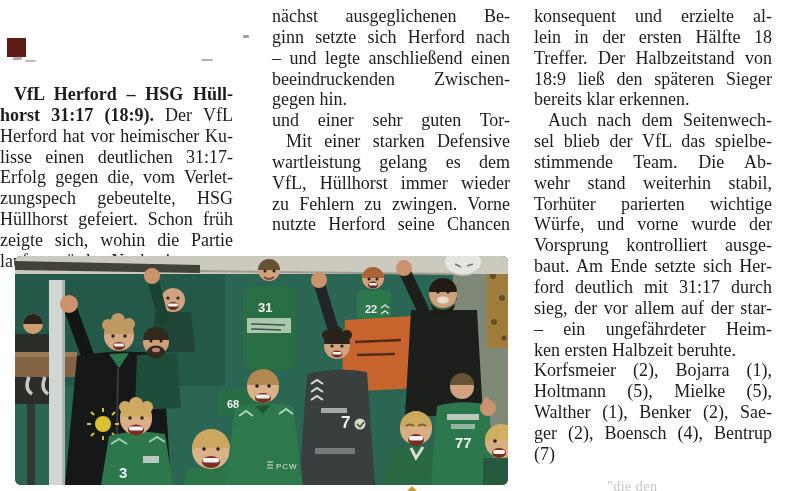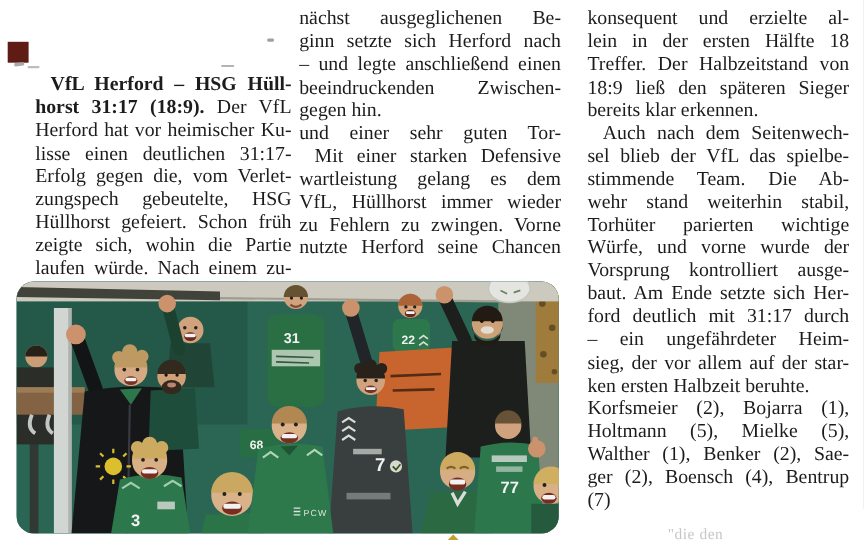--- a/index.html
+++ b/index.html
@@ -5,28 +5,28 @@
   html,body{margin:0;padding:0;background:#e8e8e8;}
   .page{position:relative;width:785px;height:491px;background:#ffffff;overflow:hidden;
         font-family:"Liberation Serif","DejaVu Serif",serif;color:#1c1c1c;}
   .marker{position:absolute;left:7px;top:38px;width:19px;height:19px;background:#5e1c15;}
   .artifact{position:absolute;background:#a9a9a9;border-radius:1px;}
   .a1{left:13px;top:57px;width:9px;height:3px;transform:rotate(-6deg);}
   .a2{left:25px;top:60px;width:11px;height:2px;background:#bdbdbd;}
   .a3{left:201px;top:59px;width:12px;height:2px;background:#b3b3b3;}
   .a4{left:243px;top:35px;width:6px;height:3px;background:#a0a0a0;}
   .col{position:absolute;top:0;font-size:18px;line-height:20.85px;}
-  .col1{left:32px;width:233px;padding-top:66px;}
+  .col1{left:0;width:233px;padding-top:84px;}
   .col2{left:272px;width:238px;padding-top:6px;}
   .col3{left:534px;width:238px;padding-top:6px;}
   .line{text-align:justify;text-align-last:justify;white-space:nowrap;}
   .line.end{text-align-last:left;}
   .line.indent{text-indent:14px;}
   .line .bold{font-weight:bold;}
-  .photo{position:absolute;left:15px;top:256px;width:493px;height:229px;border-radius:16px;
+  .photo{position:absolute;left:15px;top:256px;width:493px;height:229px;border-radius:6px;
          overflow:hidden;background:#2d6a58;}
   .photo svg{display:block;}
   .ghost{position:absolute;left:607px;top:479px;font-size:14px;color:#c6c6c6;letter-spacing:.5px;}
   .tri{position:absolute;left:405px;top:486px;width:0;height:0;
        border-left:7px solid transparent;border-right:7px solid transparent;
        border-bottom:7px solid #c79d2e;}
 </style>
 </head>
 <body>
 
@@ -70,22 +70,22 @@
       <div class="line end"><span>bereits klar erkennen.</span></div>
       <div class="line indent"><span>Auch nach dem Seitenwech-</span></div>
       <div class="line"><span>sel blieb der VfL das spielbe-</span></div>
       <div class="line"><span>stimmende Team. Die Ab-</span></div>
       <div class="line"><span>wehr stand weiterhin stabil,</span></div>
       <div class="line"><span>Torhüter parierten wichtige</span></div>
       <div class="line"><span>Würfe, und vorne wurde der</span></div>
       <div class="line"><span>Vorsprung kontrolliert ausge-</span></div>
       <div class="line"><span>baut. Am Ende setzte sich Her-</span></div>
       <div class="line"><span>ford deutlich mit 31:17 durch</span></div>
+      <div class="line"><span>sieg, der vor allem auf der star-</span></div>
       <div class="line"><span>– ein ungefährdeter Heim-</span></div>
-      <div class="line"><span>sieg, der vor allem auf der star-</span></div>
       <div class="line end"><span>ken ersten Halbzeit beruhte.</span></div>
       <div class="line"><span>Korfsmeier (2), Bojarra (1),</span></div>
       <div class="line"><span>Holtmann (5), Mielke (5),</span></div>
       <div class="line"><span>Walther (1), Benker (2), Sae-</span></div>
       <div class="line"><span>ger (2), Boensch (4), Bentrup</span></div>
       <div class="line end"><span>(7)</span></div>
     </div>
 
   <div class="photo">
     <svg viewBox="0 0 493 229" width="493" height="229" xmlns="http://www.w3.org/2000/svg">

